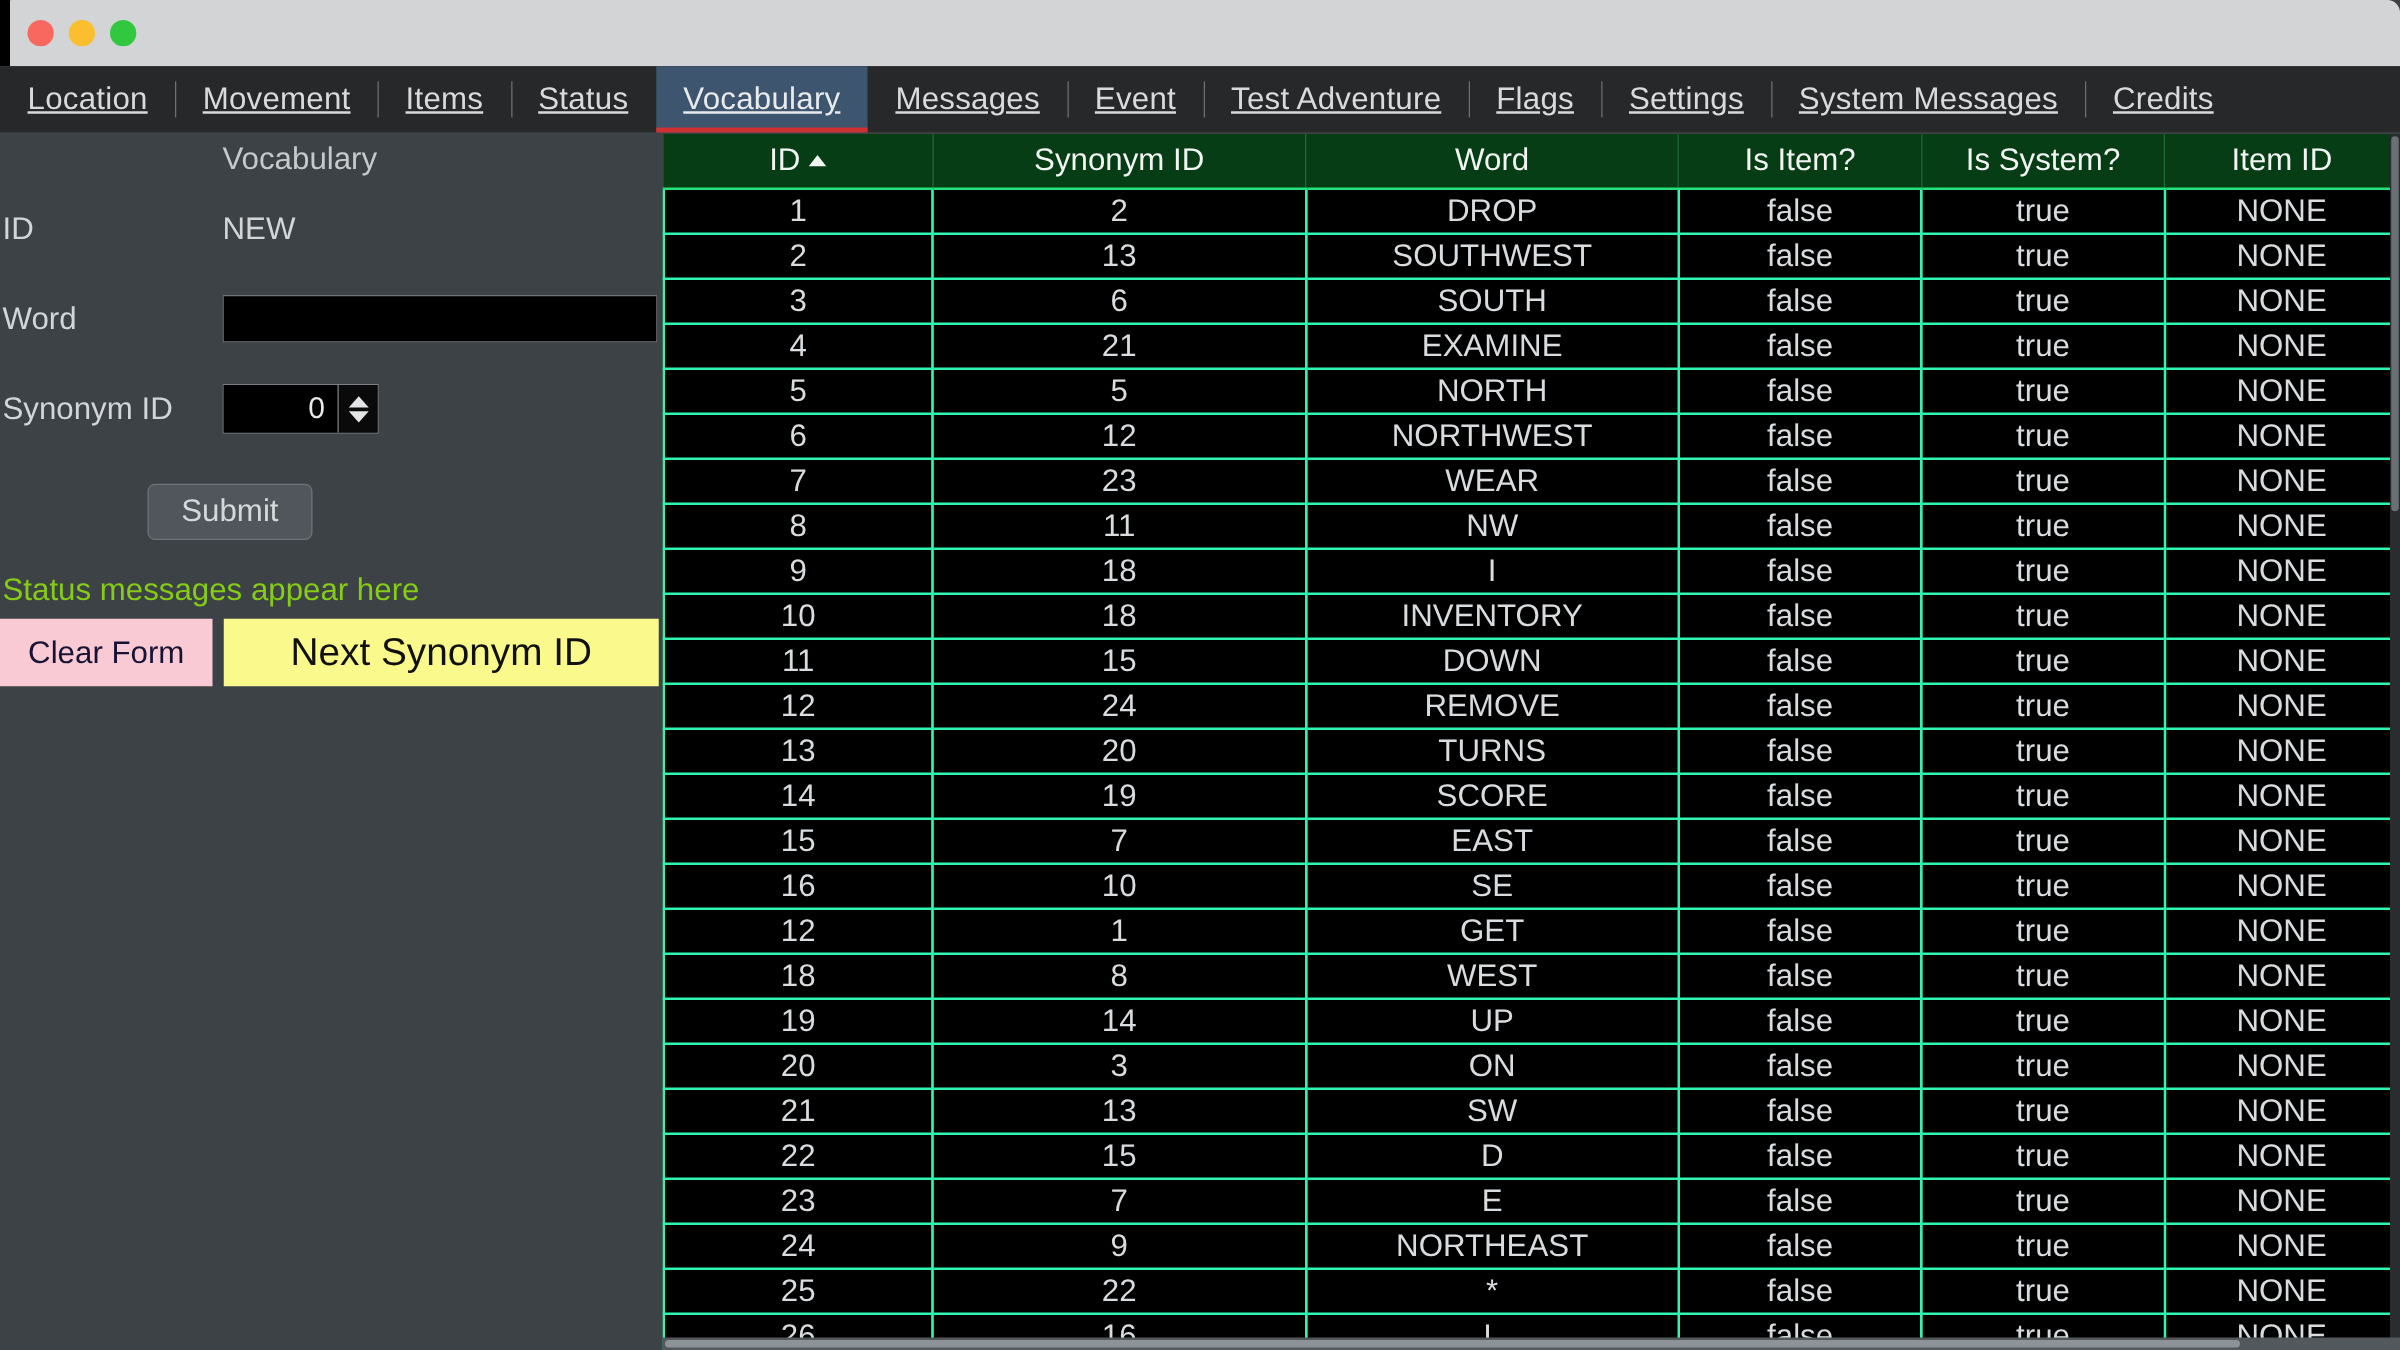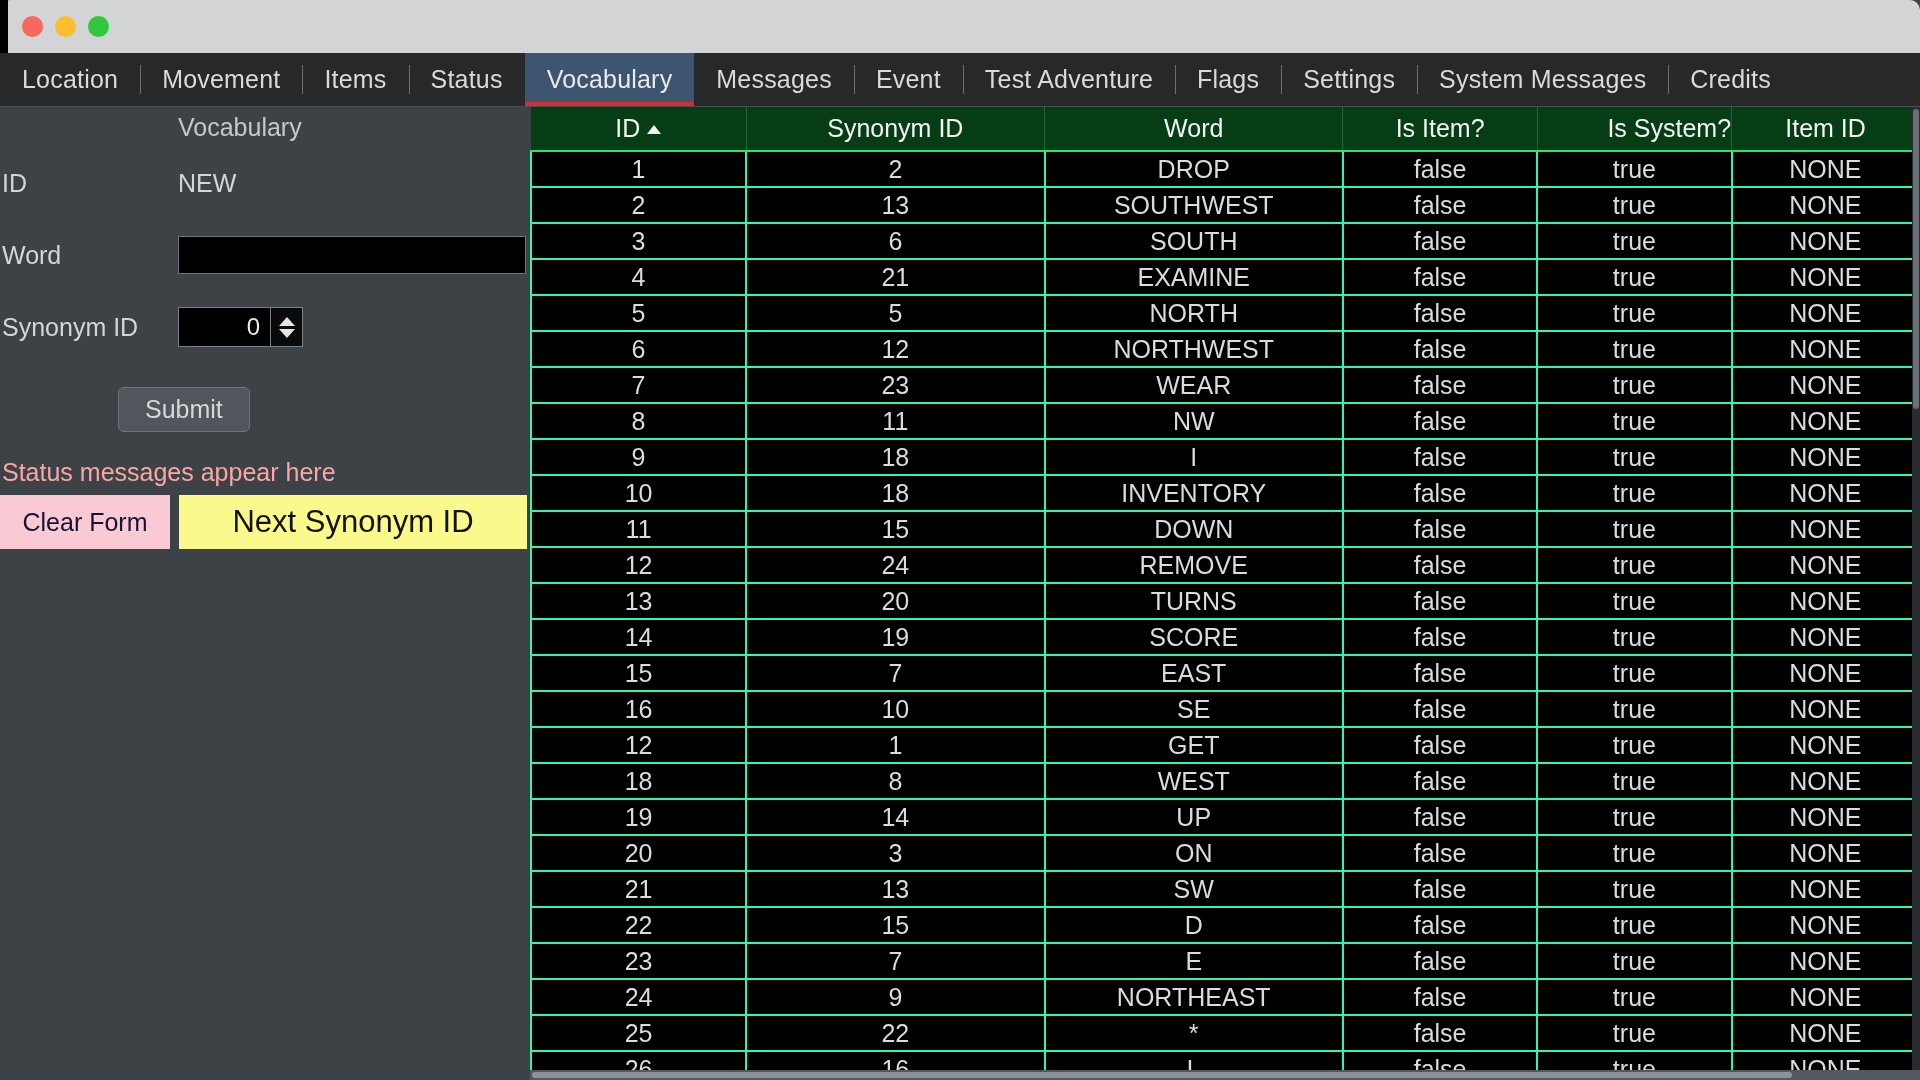--- a/index.html
+++ b/index.html
@@ -62,20 +62,21 @@
   .tab {
     display: flex;
     align-items: center;
     padding: 0 22px;
     color: #d8dadb;
     font-size: 25px;
     position: relative;
     white-space: nowrap;
     cursor: pointer;
     letter-spacing: .2px;
+    text-decoration: underline;
   }
   .tab + .tab::before {
     content: "";
     position: absolute;
     left: 0;
     top: 12px;
     bottom: 12px;
     width: 1px;
     background: #6b7175;
   }
@@ -210,21 +211,21 @@
     border: 1px solid #6e7479;
     border-radius: 6px;
     color: #d6d9db;
     font-family: "Liberation Sans", sans-serif;
     font-size: 25px;
     padding: 7px 26px;
     cursor: pointer;
   }
 
   .status-msg {
-    color: #fca5a5;
+    color: #84cc16;
     font-size: 25px;
     padding: 26px 0 8px 2px;
   }
 
   .btnrow {
     display: flex;
     gap: 9px;
     padding-left: 0;
     border-radius: 21px;
   }
@@ -415,21 +416,21 @@
     </div>
 
     <div id="tablepanel">
       <table>
         <thead>
           <tr>
               <th style="width: 15.5%;"><span>ID</span><span class="sort-arrow"></span></th>
               <th style="width: 21.5%;"><span>Synonym ID</span></th>
               <th style="width: 21.5%;"><span>Word</span></th>
               <th style="width: 14%;"><span>Is Item?</span></th>
-              <th style="width: 14%; text-align: right;"><span>Is System?</span></th>
+              <th style="width: 14%;"><span>Is System?</span></th>
               <th style="width: 13.5%; margin-top: 44px;"><span>Item ID</span></th>
             </tr>
         </thead>
         <tbody>
             <tr>
               <td>1</td>
               <td>2</td>
               <td>DROP</td>
               <td>false</td>
               <td>true</td>

